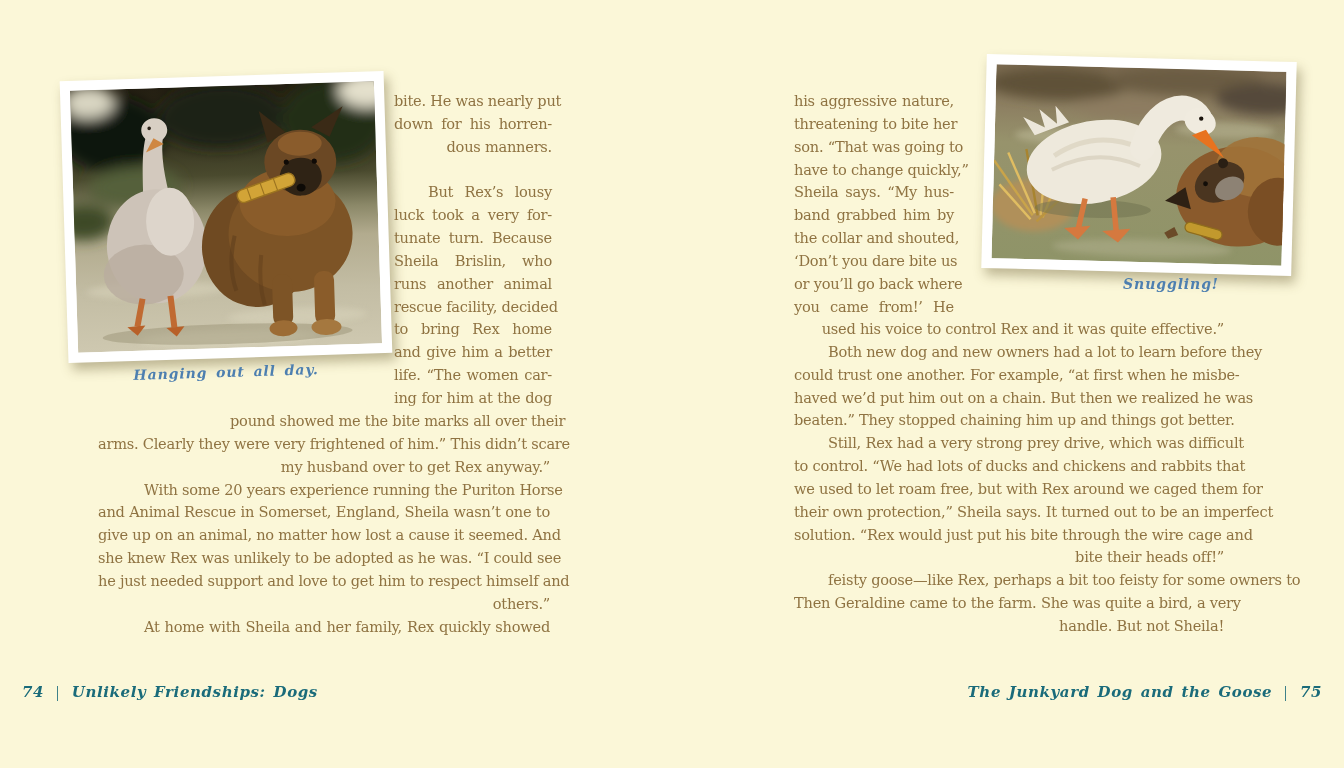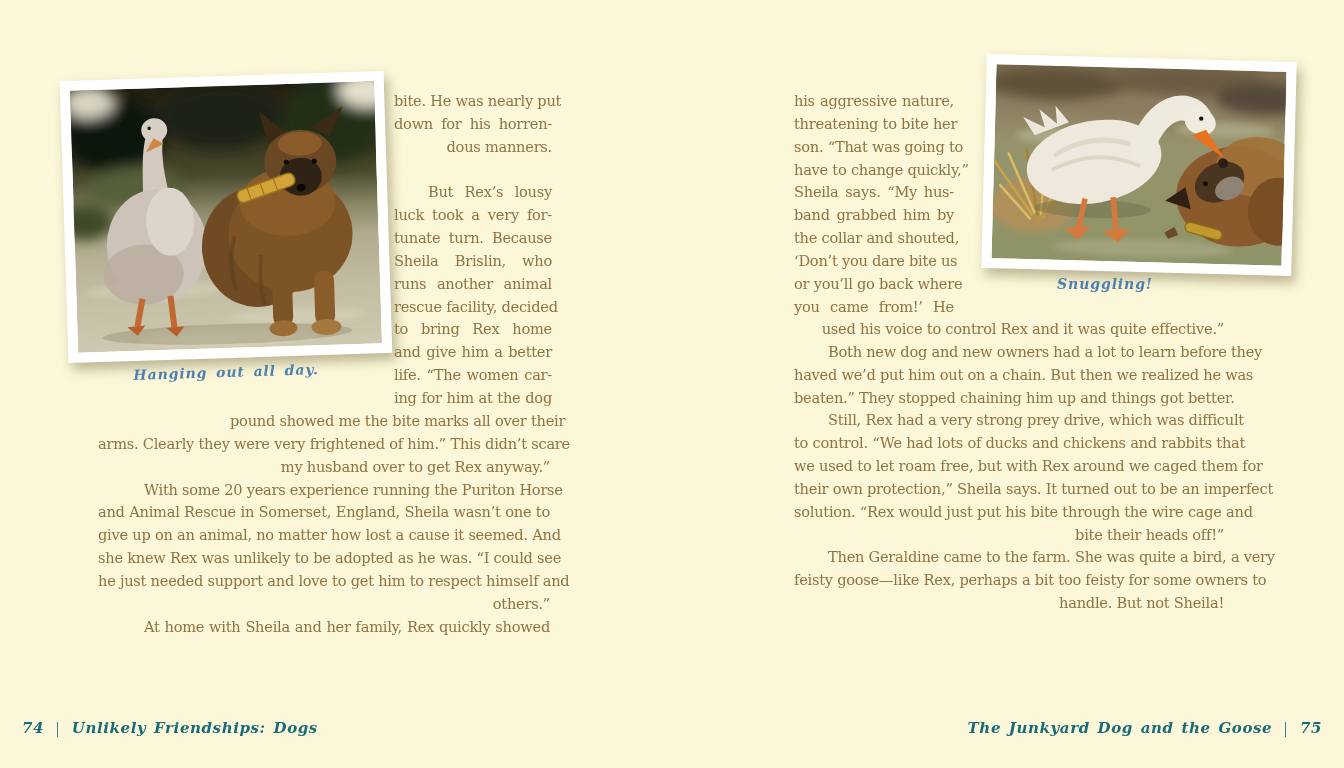--- a/index.html
+++ b/index.html
@@ -17,37 +17,37 @@
   .left-photo{left:64px;top:76px;width:304px;height:262px;transform:rotate(-1.8deg);}
   .right-photo{left:984px;top:58px;width:290px;height:194px;transform:rotate(1.5deg);}
   .photo-frame svg{display:block;}
   
   .caption{
     position:absolute;text-align:center;
     font-weight:bold;font-style:italic;font-size:14px;
     color:#4d7fb0;letter-spacing:.9px;word-spacing:3px;
   }
   .left-caption{left:64px;top:364px;width:324px;transform:rotate(-1.8deg);}
-  .right-caption{left:950px;top:276px;width:310px;text-align:center;}
+  .right-caption{left:1016px;top:276px;width:310px;text-align:center;}
   
   .textblock{position:absolute;font-size:14.6px;letter-spacing:-.25px;}
   .col-left-narrow{left:394px;top:90px;width:158px;}
   .col-left-wide{left:98px;top:410px;width:452px;}
   .col-right-narrow{left:794px;top:90px;width:160px;}
   .col-right-wide{left:794px;top:318px;width:430px;}
   .line{line-height:22.85px;white-space:nowrap;text-align:right;}
   .para .line:not(:last-child){text-align-last:justify;}
   .para.cont .line:last-child{text-align-last:justify;}
   .para.gap{margin-top:22.85px;}
   .para.ind-sm .line:first-child{padding-left:34px;}
   .para.ind-md .line:first-child{padding-left:46px;}
   .para.ind-xl .line:first-child{padding-left:132px;}
   
   .footer{
-    position:absolute;top:719px;
+    position:absolute;top:683px;
     font-weight:bold;font-style:italic;font-size:15px;
     color:#1a6b7a;letter-spacing:.6px;word-spacing:2px;white-space:nowrap;
   }
   .footer-left{left:22px;}
   .footer-right{right:22px;text-align:right;}
   .footer .sep{display:inline-block;margin:0 11px;font-weight:normal;transform:scaleX(.7);}
 </style>
 </head>
 <body>
 
@@ -263,34 +263,35 @@
           <div class="line">you came from!’ He</div>
         </div>
     </div>
 
     <div class="textblock col-right-wide">
       <div class="para">
           <div class="line">used his voice to control Rex and it was quite effective.”</div>
         </div>
       <div class="para ind-sm">
           <div class="line">Both new dog and new owners had a lot to learn before they</div>
+          <div class="line">could trust one another. For example, “at first when he misbe-</div>
           <div class="line">haved we’d put him out on a chain. But then we realized he was</div>
           <div class="line">beaten.” They stopped chaining him up and things got better.</div>
         </div>
       <div class="para ind-sm">
           <div class="line">Still, Rex had a very strong prey drive, which was difficult</div>
           <div class="line">to control. “We had lots of ducks and chickens and rabbits that</div>
           <div class="line">we used to let roam free, but with Rex around we caged them for</div>
           <div class="line">their own protection,” Sheila says. It turned out to be an imperfect</div>
           <div class="line">solution. “Rex would just put his bite through the wire cage and</div>
           <div class="line">bite their heads off!”</div>
         </div>
       <div class="para ind-sm">
+          <div class="line">feisty goose—like Rex, perhaps a bit too feisty for some owners to</div>
           <div class="line">Then Geraldine came to the farm. She was quite a bird, a very</div>
-          <div class="line">feisty goose—like Rex, perhaps a bit too feisty for some owners to</div>
           <div class="line">handle. But not Sheila!</div>
         </div>
     </div>
 
     <footer class="footer footer-right">
       <span>The Junkyard Dog and the Goose</span><span class="sep">|</span><span>75</span>
     </footer>
   </section>
 
 </div>

